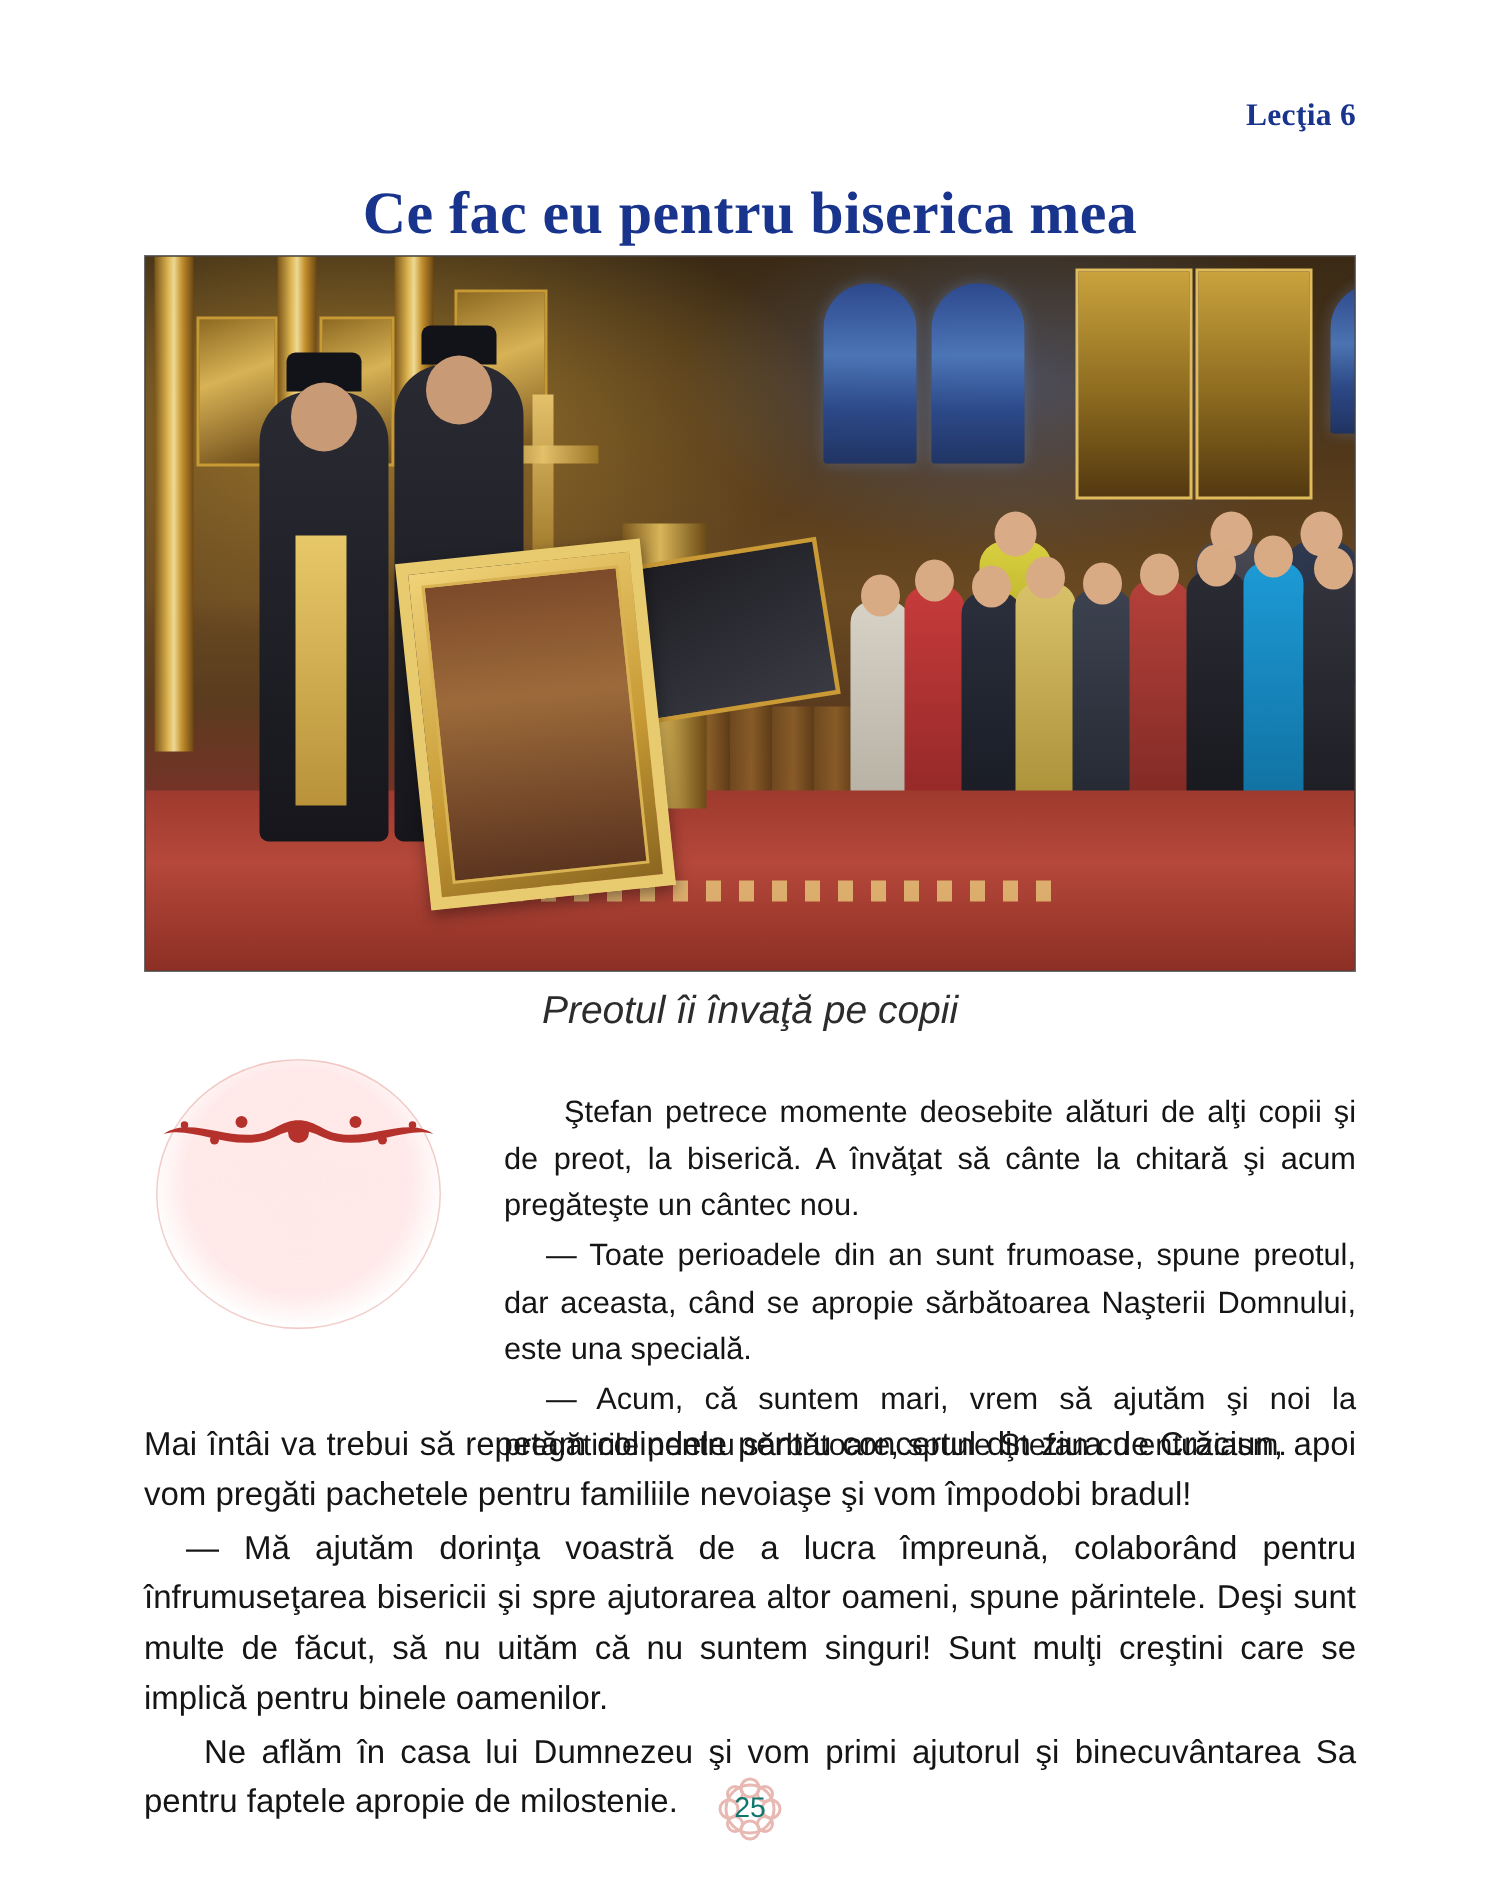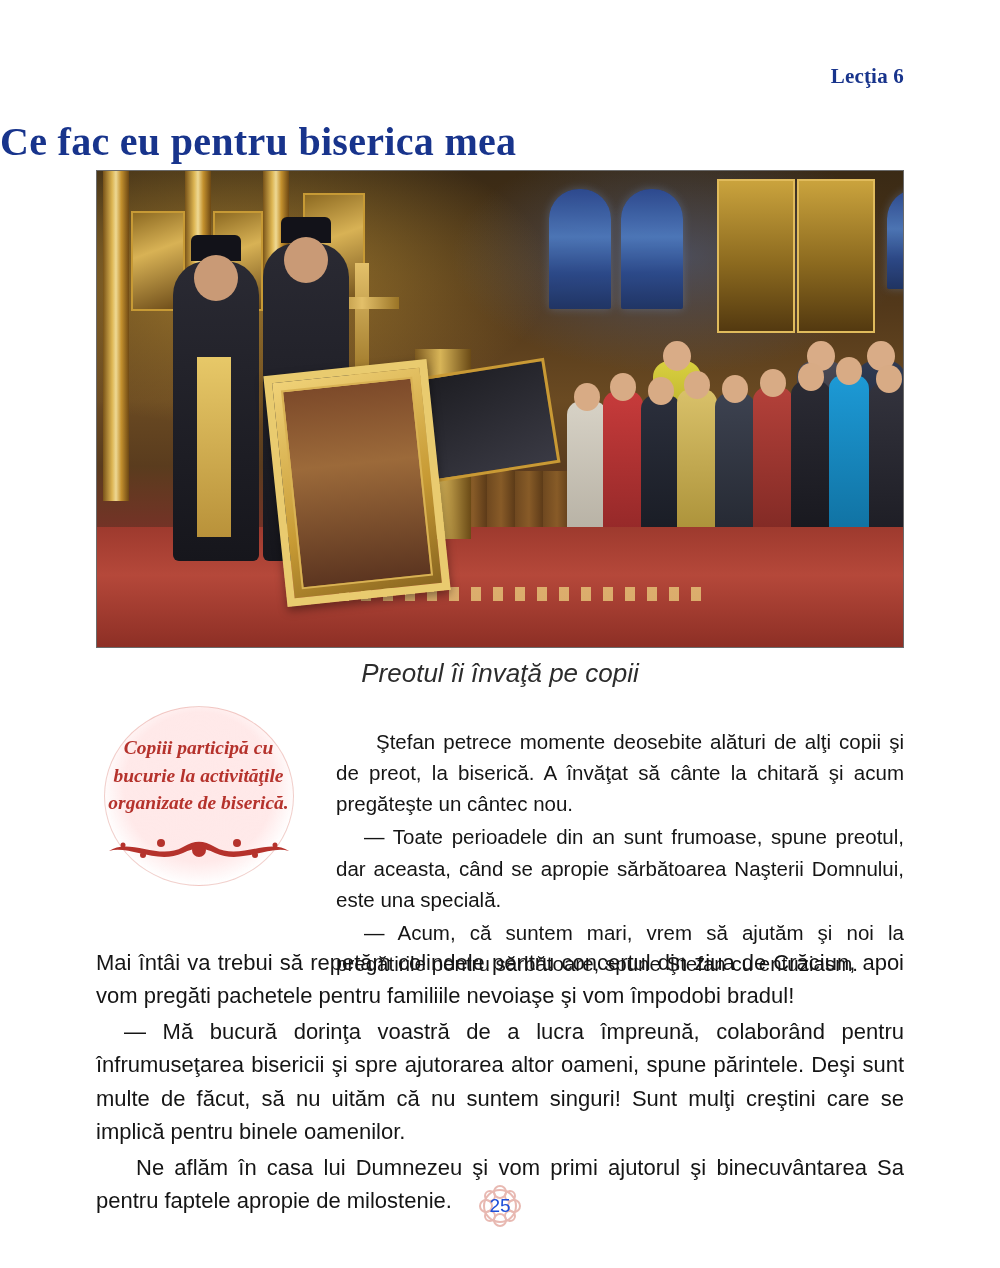--- a/index.html
+++ b/index.html
@@ -33,20 +33,21 @@
     font-size: 21px;
     color: #18348c;
     letter-spacing: 0.2px;
   }
 
   .page-title {
     position: absolute;
     top: 92px;
     left: 0;
     width: 1000px;
+    text-align: center;
     font-family: "Liberation Serif", serif;
     font-weight: bold;
     font-size: 40px;
     color: #18348c;
     letter-spacing: 0.3px;
     margin-top: 26px;
   }
 
   
   .photo-frame {
@@ -349,21 +350,21 @@
     position: absolute;
     inset: 0;
     color: #e7b9b2;
     font-size: 40px;
     line-height: 44px;
   }
   .folio-num {
     position: relative;
     font-size: 19px;
     line-height: 44px;
-    color: #1d4ed8;
+    color: #0f766e;
     text-align: center;
   }
 </style>
 </head>
 <body>
 
 <div class="page">
 
   <div class="lesson-label">Lecţia 6</div>
 
@@ -447,21 +448,20 @@
       <div class="big-icon">
         <span class="inner"></span>
       </div>
     </div>
   </div>
 
   <div class="photo-caption">Preotul îi învaţă pe copii</div>
 
   <div class="sidenote">
     <div class="sidenote-halo"></div>
-    <div class="sidenote-text">Copiii participă cu bucurie la activităţile organizate de biserică.</div>
     <div class="sidenote-orn">
       <svg width="200" height="34" viewBox="0 0 200 34" xmlns="http://www.w3.org/2000/svg" aria-hidden="true">
         <g fill="#b5322c">
           <path d="M10 20 C30 6, 60 30, 84 16 C96 9, 104 9, 116 16 C140 30, 170 6, 190 20 C170 14, 142 34, 116 22 C104 16, 96 16, 84 22 C58 34, 30 14, 10 20 Z"></path>
           <circle cx="100" cy="19" r="7"></circle>
           <circle cx="62" cy="12" r="4"></circle>
           <circle cx="138" cy="12" r="4"></circle>
           <circle cx="44" cy="24" r="3"></circle>
           <circle cx="156" cy="24" r="3"></circle>
           <circle cx="24" cy="14" r="2.5"></circle>
@@ -472,21 +472,21 @@
   </div>
 
   <div class="body-top">
     <p class="para indent">Ştefan petrece momente deosebite alături de alţi copii şi de preot, la biserică. A învăţat să cânte la chitară şi acum pregăteşte un cântec nou.</p>
     <p class="para indent-dash">— Toate perioadele din an sunt frumoase, spune preotul, dar aceasta, când se apropie sărbătoarea Naşterii Domnului, este una specială.</p>
     <p class="para indent-dash">— Acum, că suntem mari, vrem să ajutăm şi noi la pregătirile pentru sărbătoare, spune Ştefan cu entuziasm.</p>
   </div>
 
   <div class="body-bottom">
     <p class="para">Mai întâi va trebui să repetăm colindele pentru concertul din ziua de Crăciun, apoi vom pregăti pachetele pentru familiile nevoiaşe şi vom împodobi bradul!</p>
-    <p class="para indent-dash">— Mă bucură dorinţa voastră de a lucra împreună, colaborând pentru înfrumuseţarea bisericii şi spre ajutorarea altor oameni, spune părintele. Deşi sunt multe de făcut, să nu uităm că nu suntem singuri! Sunt mulţi creştini care se implică pentru binele oamenilor.</p>
+    <p class="para indent-dash">— Mă ajutăm dorinţa voastră de a lucra împreună, colaborând pentru înfrumuseţarea bisericii şi spre ajutorarea altor oameni, spune părintele. Deşi sunt multe de făcut, să nu uităm că nu suntem singuri! Sunt mulţi creştini care se implică pentru binele oamenilor.</p>
     <p class="para indent">Ne aflăm în casa lui Dumnezeu şi vom primi ajutorul şi binecuvântarea Sa pentru faptele apropie de milostenie.</p>
   </div>
 
   <div class="footer">
     <span class="folio-wrap">
       <span class="folio-orn">
         <svg width="76" height="44" viewBox="0 0 76 44" xmlns="http://www.w3.org/2000/svg" aria-hidden="true">
           <g fill="none" stroke="#e8b9b2" stroke-width="2">
             <circle cx="38" cy="22" r="16"></circle>
             <circle cx="38" cy="8" r="6"></circle>

